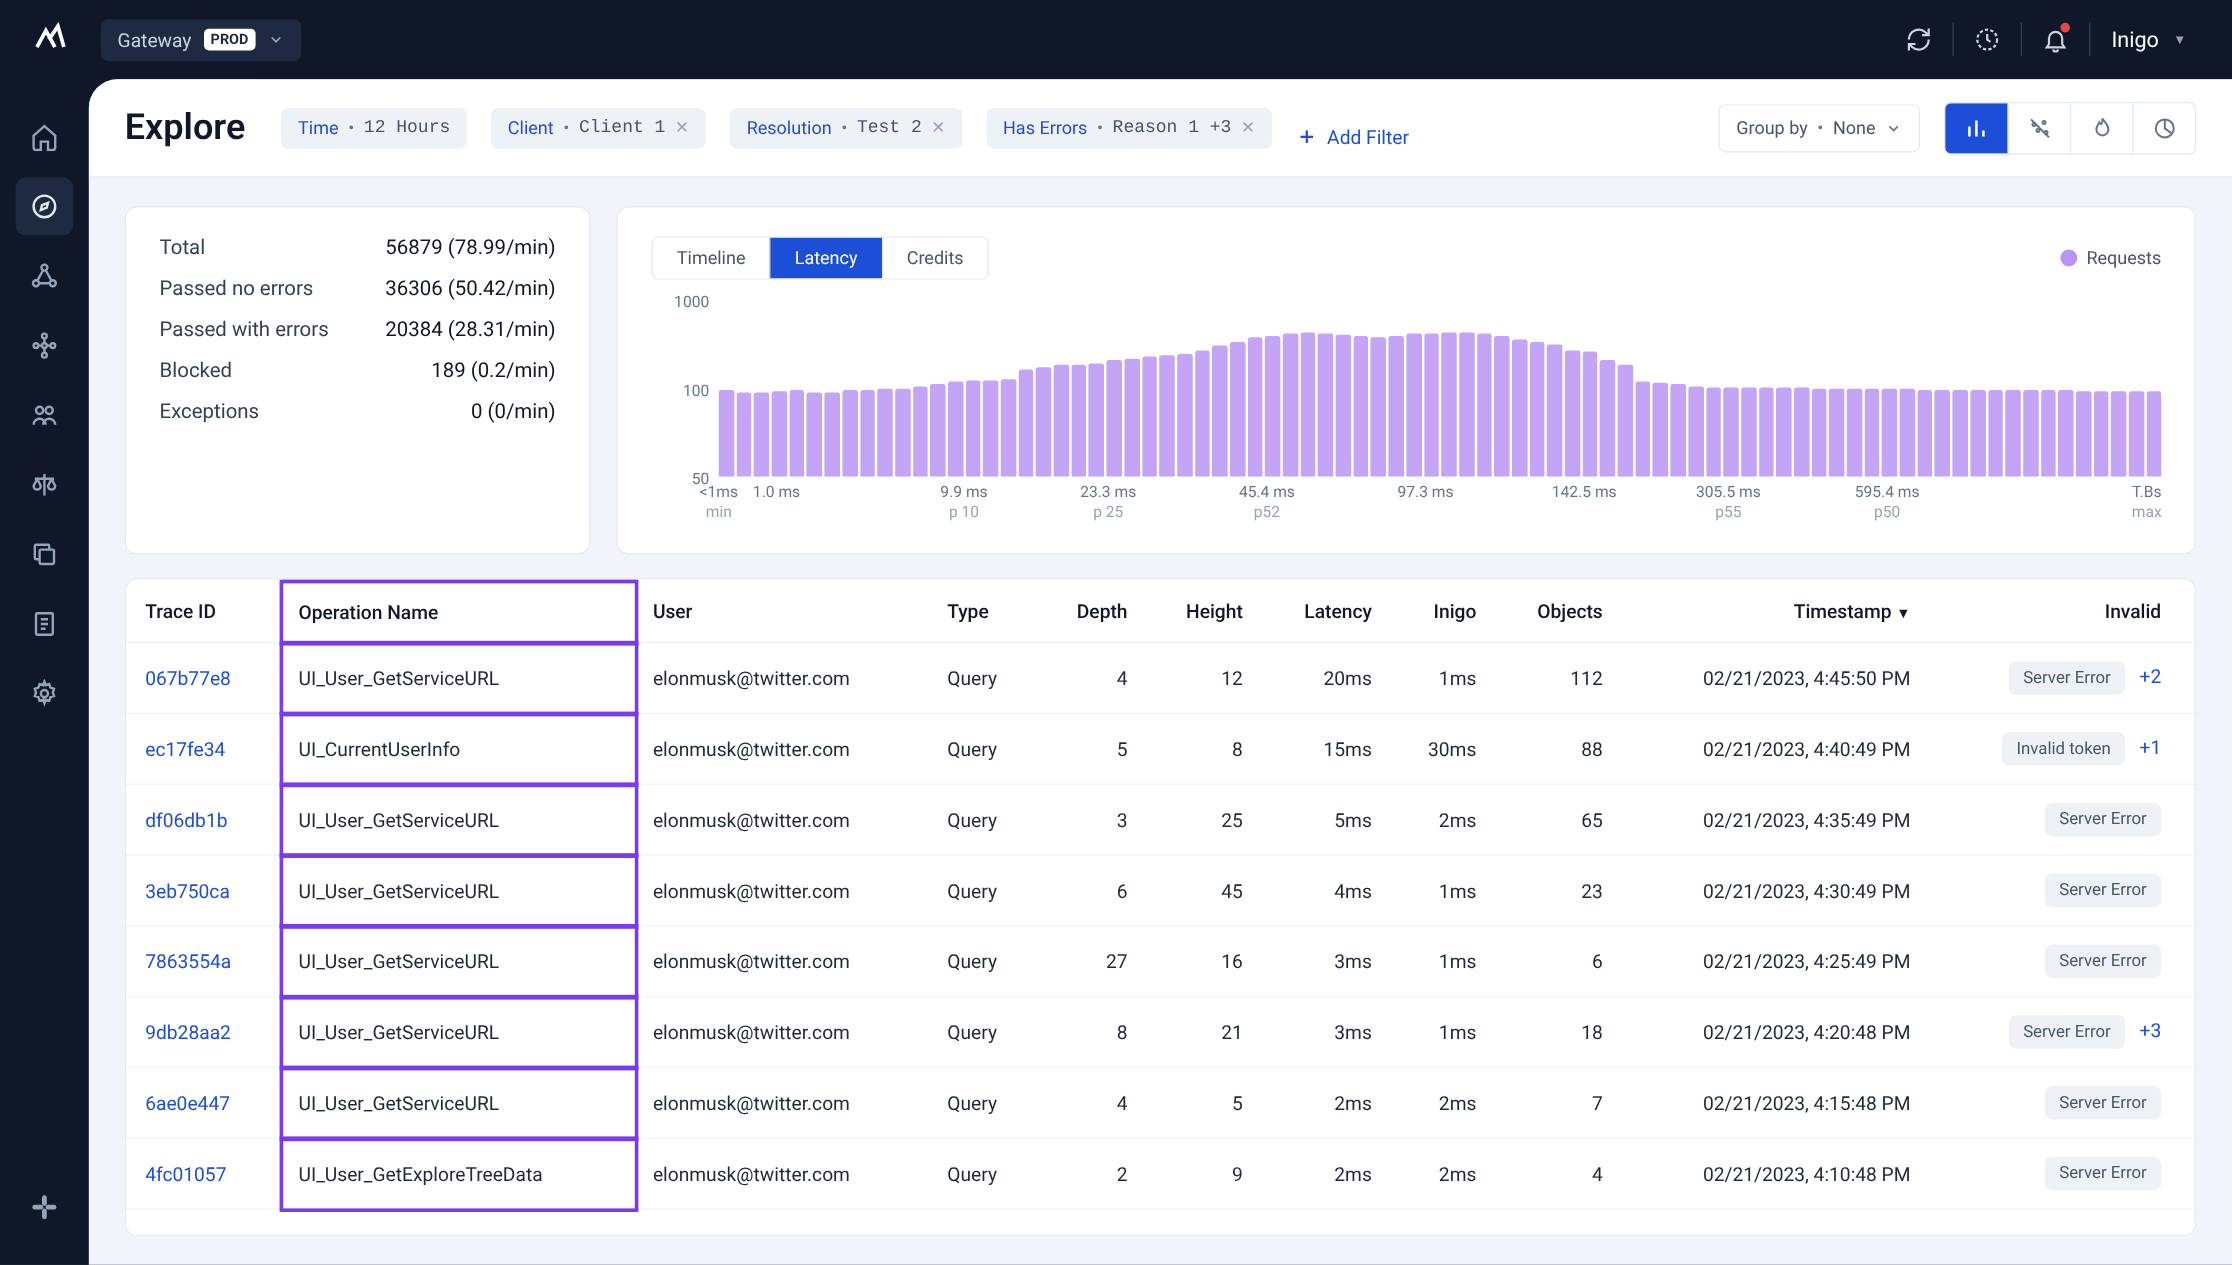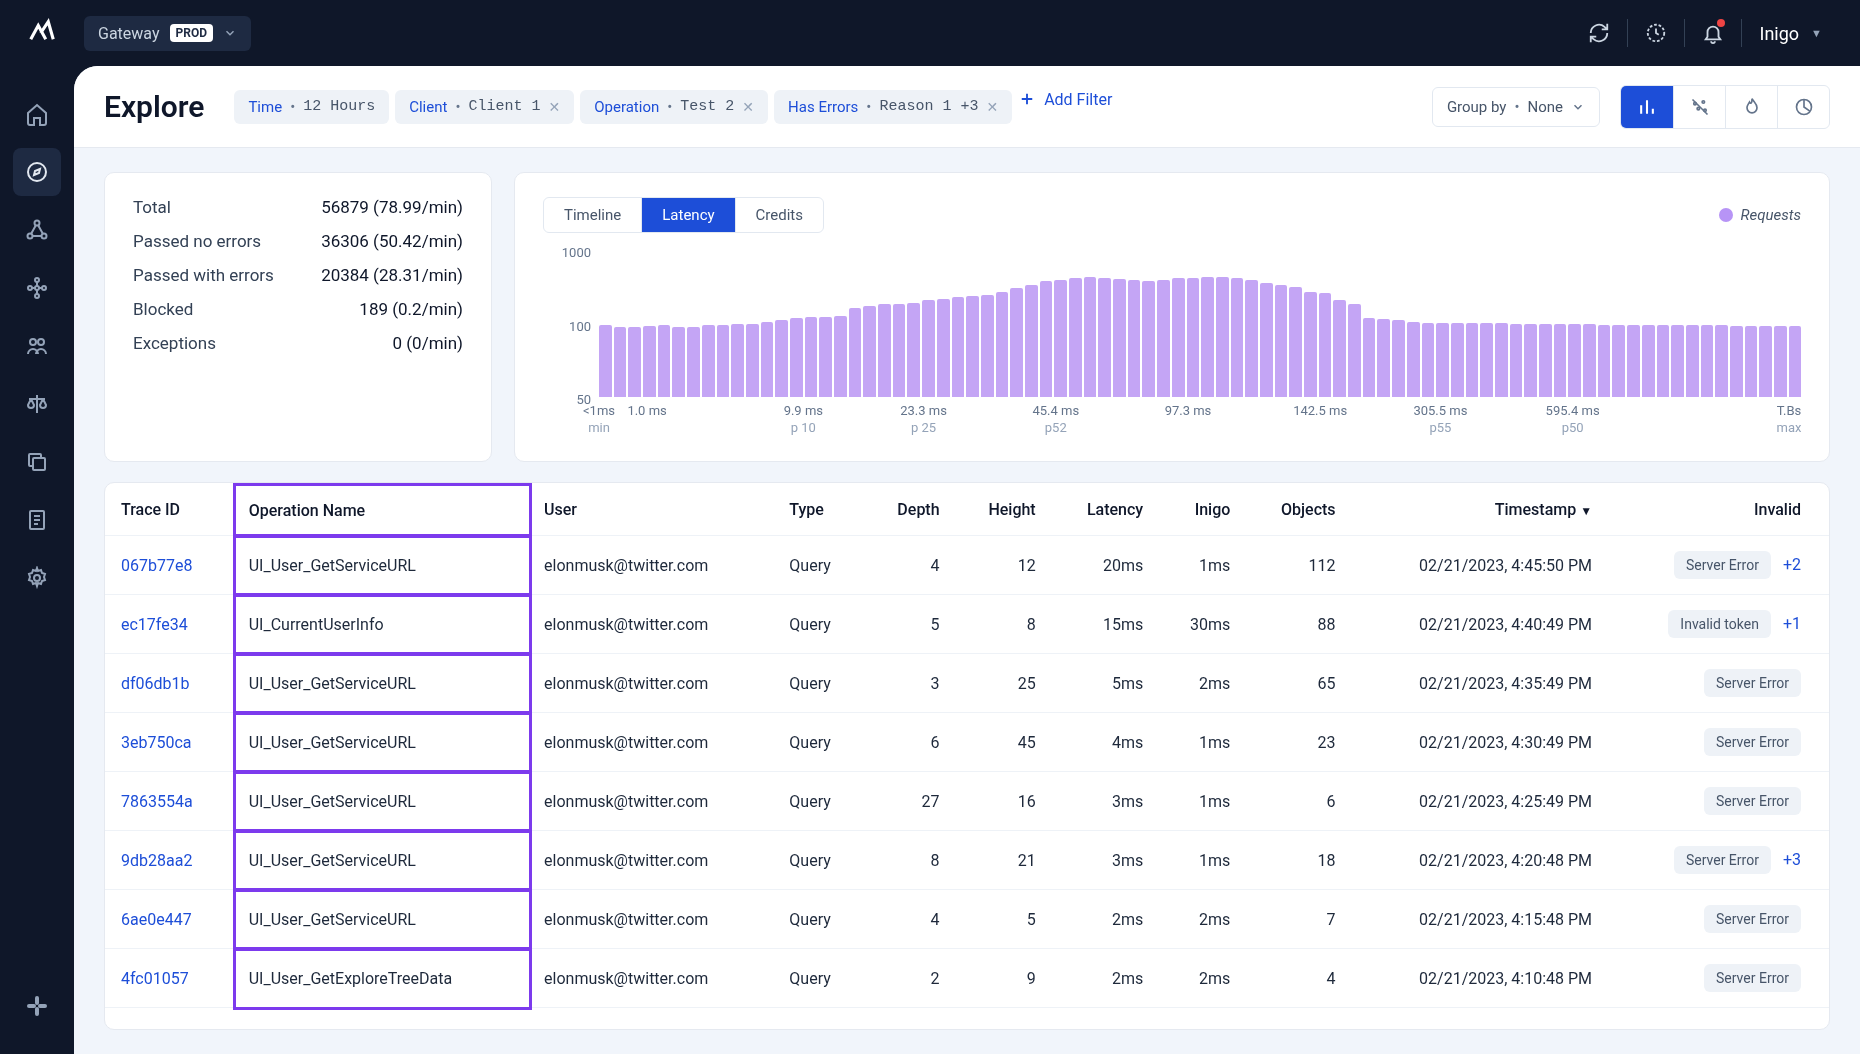--- a/index.html
+++ b/index.html
@@ -22,21 +22,21 @@
   
   .sidebar { position:absolute; top:66px; left:0; bottom:0; width:74px; background:#0f1729; display:flex; flex-direction:column; align-items:center; padding-top:24px; gap:10px; }
   .side-item { width:48px; height:48px; display:flex; align-items:center; justify-content:center; color:#94a3b8; border-radius:8px; cursor:pointer; }
   .side-item.active { background:#1e2a42; color:#e2e8f0; }
   .side-bottom { margin-top:auto; margin-bottom:24px; }
 
   
   .main { position:absolute; top:66px; left:74px; right:0; bottom:0; background:#f1f5fb; border-radius:24px 0 0 0; overflow:hidden; }
   .mainbar { height:82px; background:#fff; display:flex; align-items:center; padding:0 30px; gap:20px; border-bottom:1px solid #e5e9f0; }
   .page-title { font-size:30px; font-weight:600; color:#0f172a; margin-right:10px; }
-  .filters { display:flex; gap:6px; flex:1; align-items:flex-start; }
+  .filters { display:flex; gap:20px; flex:1; align-items:flex-end; }
   .chip { background:#eef2f7; border-radius:6px; padding:8px 14px; font-size:15px; display:flex; align-items:center; gap:8px; cursor:pointer; }
   .chip .k { color:#1d4ed8; }
   .chip .v { color:#475569;font-family:Liberation Mono, monospace; }
   .chip .dot { color:#64748b; }
   .chip .x { color:#94a3b8; cursor:pointer; font-size:14px; }
   .add-filter { color:#1d4ed8; display:flex; align-items:center; gap:8px; cursor:pointer; font-size:16px; }
   .groupby { border:1px solid #e2e8f0; border-radius:6px; padding:10px 14px; display:flex; align-items:center; gap:8px; font-size:15px; color:#475569; cursor:pointer; }
   .groupby .dot { color:#64748b; }
   .view-btns { display:flex; gap:0; border:1px solid #e2e8f0; border-radius:6px; overflow:hidden; }
   .view-btn { width:52px; height:42px; display:flex; align-items:center; justify-content:center; color:#64748b; cursor:pointer; border-left:1px solid #e2e8f0; }
@@ -50,21 +50,21 @@
   .details h3 { font-size:22px; font-weight:600; margin-bottom:20px; }
   .drow { display:flex; justify-content:space-between; font-size:17px; color:#334155; margin-bottom:14px; }
   .drow .dv { color:#0f172a; }
   
   .chartcard { flex:1; display:flex; flex-direction:column; }
   .chart-head { display:flex; justify-content:space-between; align-items:center; margin-bottom:8px;gap:29px; }
   .tabs { display:flex; border:1px solid #e2e8f0; border-radius:6px; overflow:hidden; }
   .tab { padding:8px 20px; font-size:15px; color:#475569; cursor:pointer; border-left:1px solid #e2e8f0; }
   .tab:first-child { border-left:none; }
   .tab.active { background:#1d4ed8; color:#fff; }
-  .legend { display:flex; align-items:center; gap:8px; font-size:15px; color:#475569;font-style:italic; }
+  .legend { display:flex; align-items:center; gap:8px; font-size:15px; color:#475569; }
   .legend .sw { width:14px; height:14px; background:#b794f6; border-radius:50%; }
 
   .chart-area { flex:1; position:relative; display:flex; }
   .yaxis { width:56px; display:flex; flex-direction:column; justify-content:space-between; align-items:flex-end; padding:4px 8px 30px 0; font-size:13px; color:#64748b; }
   .bars-wrap { flex:1; display:flex; flex-direction:column; }
   .bars { flex:1; display:flex; align-items:flex-end; gap:2px; padding:4px 0 0 0; }
   .bar { flex:1; background:#c4a5f5; border-radius:2px 2px 0 0; min-height:4px; }
   .xlabels { display:flex; justify-content:space-between; font-size:13px; color:#64748b; padding-top:6px; position:relative; height:40px; }
   .xl { position:absolute; text-align:center; transform:translateX(-50%); line-height:1.3; }
   .xl .sub { color:#94a3b8; }
@@ -214,21 +214,21 @@
           <span class="dot">•</span>
           <span class="v">12 Hours</span>
         </div>
         <div class="chip">
           <span class="k">Client</span>
           <span class="dot">•</span>
           <span class="v">Client 1</span>
           <span class="x">✕</span>
         </div>
         <div class="chip">
-          <span class="k">Operation</span>
+          <span class="k">Resolution</span>
           <span class="dot">•</span>
           <span class="v">Test 2</span>
           <span class="x">✕</span>
         </div>
         <div class="chip">
           <span class="k">Has Errors</span>
           <span class="dot">•</span>
           <span class="v">Reason 1 +3</span>
           <span class="x">✕</span>
         </div>

